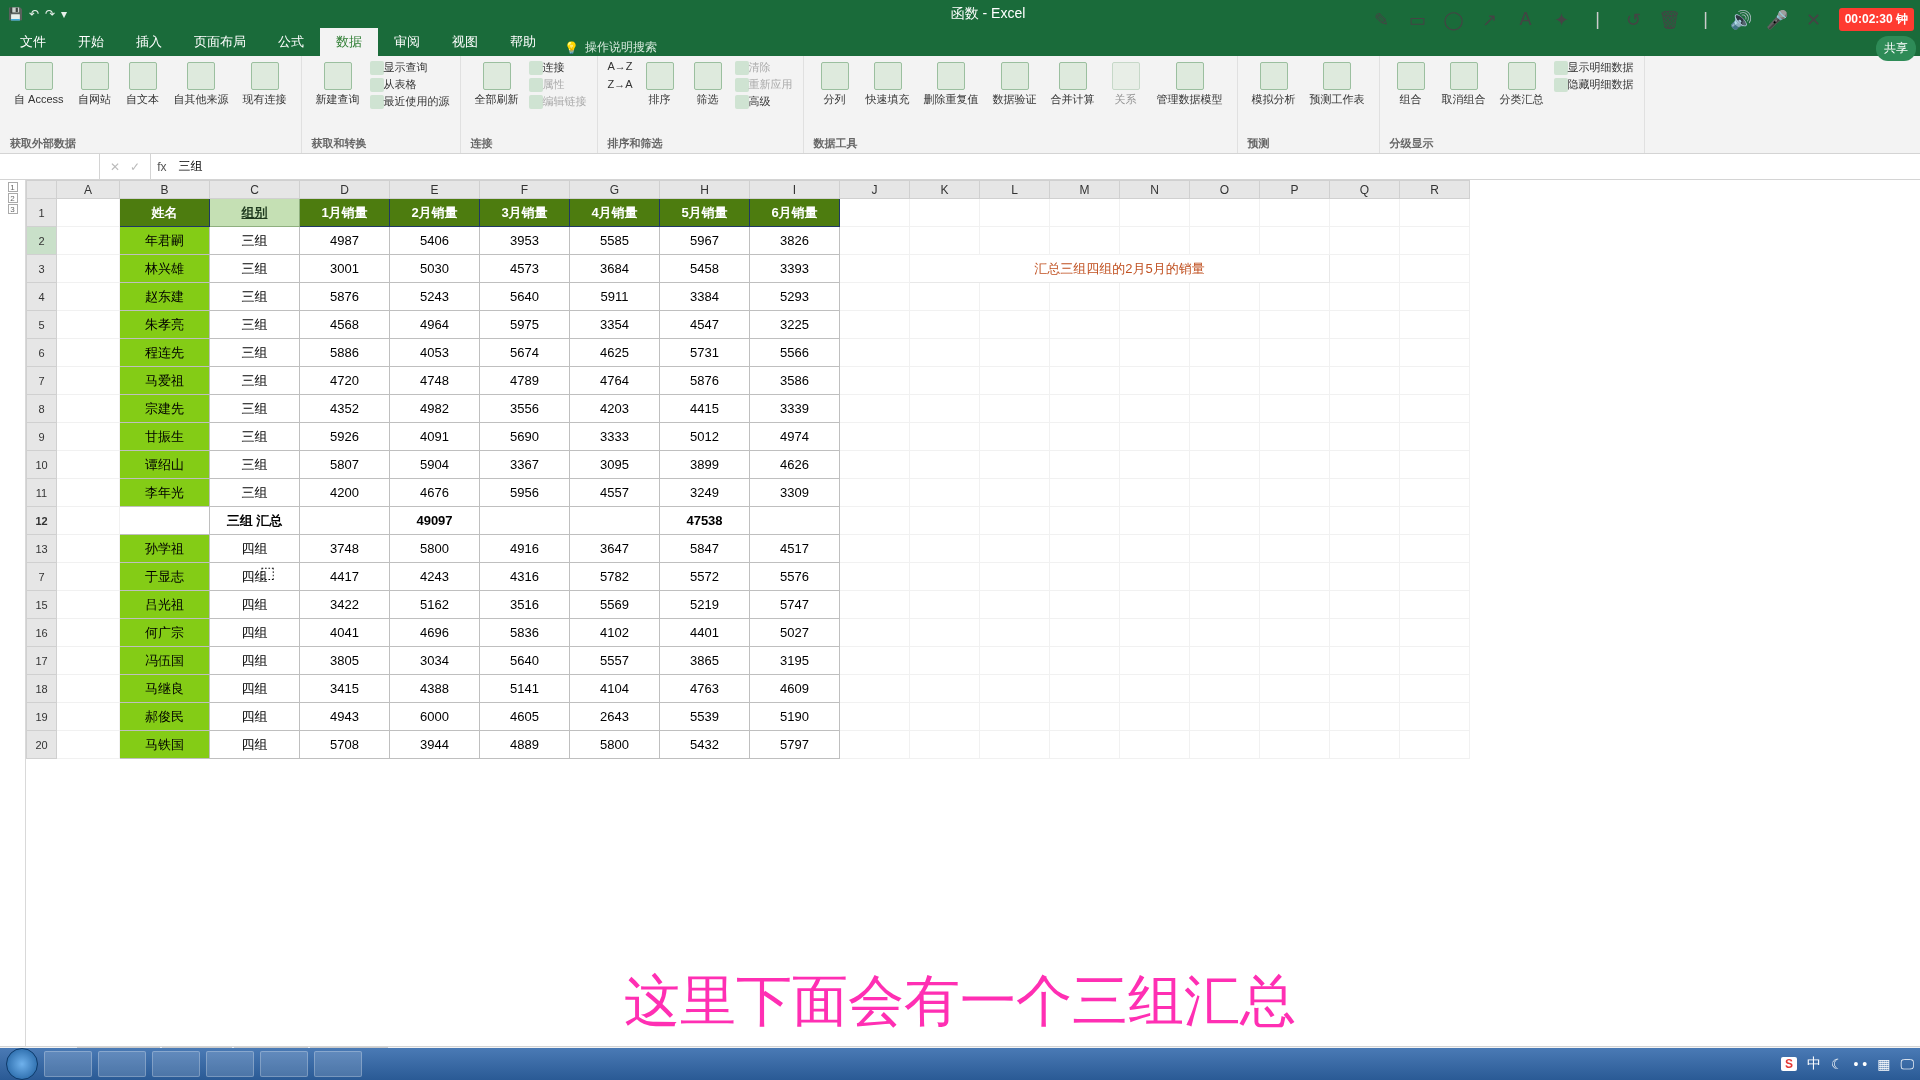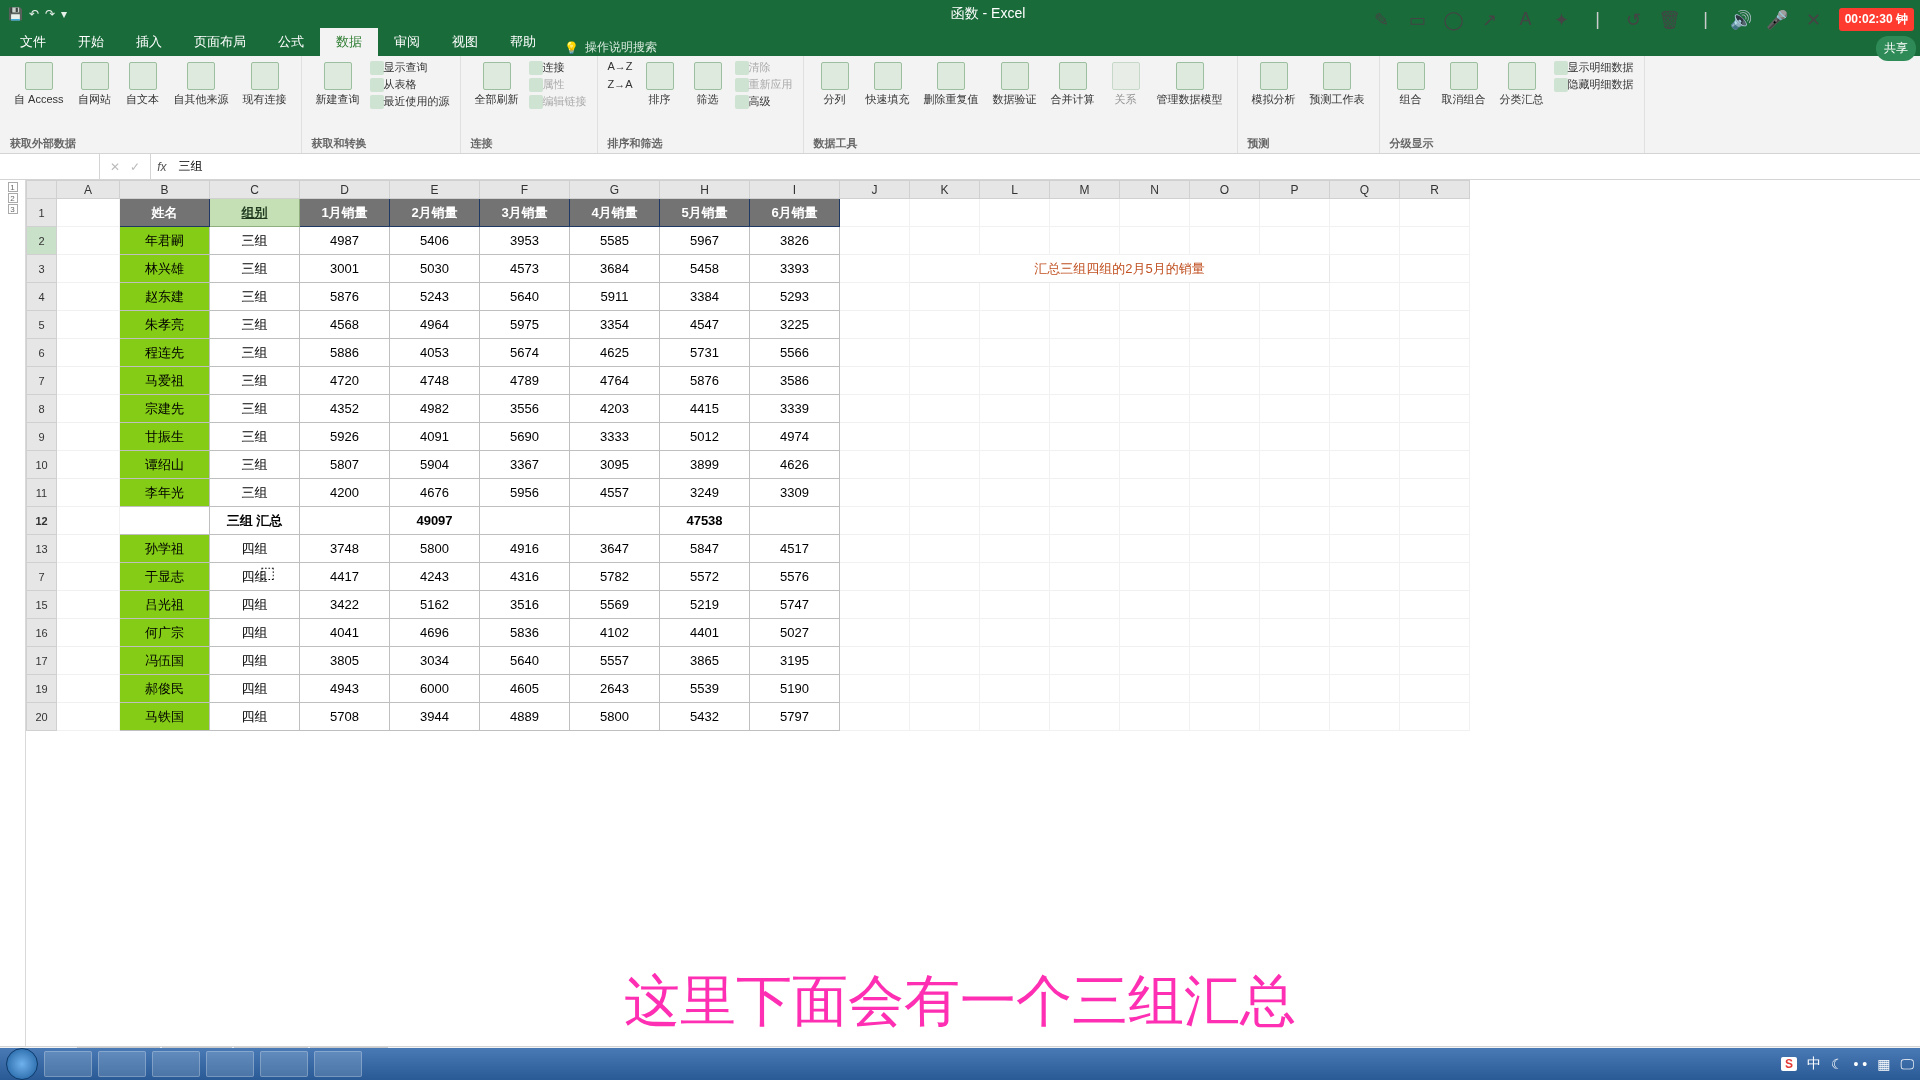--- a/index.html
+++ b/index.html
@@ -31,37 +31,37 @@
 .big-btn { display:flex; flex-direction:column; align-items:center; gap:2px; font-size:11px; color:#333; padding:2px 4px; cursor:pointer; min-width:42px;}
 .big-btn .ico { width:28px; height:28px; background:#deeadd; border:1px solid #9bbf9f; border-radius:2px;}
 .small-list { display:flex; flex-direction:column; gap:2px; font-size:11px; color:#333;}
 .small-list div { display:flex; align-items:center; gap:0; cursor:pointer; white-space:nowrap;}
 .small-list .si { width:14px; height:14px; background:#cfe3d2; display:inline-block; border-radius:2px;}
 
 
 .fx-row { height:26px; display:flex; align-items:center; border-bottom:1px solid #d4d4d4; font-size:12px;}
 .name-box { width:100px; border-right:1px solid #d4d4d4; padding:0 8px; height:100%; display:flex; align-items:center;}
 .fx-btns { display:flex; gap:10px; padding:0 10px; color:#888; border-right:1px solid #d4d4d4; height:100%; align-items:center;}
-.fx-lbl { padding:0 6px; font-style:italic; color:#555;}
+.fx-lbl { padding:0 6px; color:#555;}
 .fx-input { flex:1; padding:0 6px;}
 
 
 .grid-wrap { position:absolute; top:180px; left:0; right:0; bottom:34px; display:flex; }
 .outline-col { width:26px; background:#fff; border-right:1px solid #d9d9d9; font-size:10px; color:#666; display:flex; flex-direction:column; align-items:center; padding-top:2px; gap:1px;}
 .outline-col .lv { border:1px solid #aaa; width:10px; height:10px; font-size:8px; display:flex; align-items:center; justify-content:center;}
 .grid { flex:1; overflow:hidden; position:relative; }
 table.sheet { border-collapse:collapse; table-layout:fixed; }
 .colhdr th { background:#e6e6e6; border:1px solid #d0d0d0; font-weight:normal; font-size:12px; color:#333; height:18px; text-align:center;}
 .rowhdr { background:#e6e6e6; border:1px solid #d0d0d0; font-size:11px; color:#333; text-align:center; width:30px;}
 .rowhdr.sel { background:#c9e0c9; }
 td.cell { border:1px solid #e8e8e8; font-size:13px; height:28px; text-align:center; padding:0 4px; white-space:nowrap; overflow:hidden;}
 td.empty { border:1px solid #f1f1f1; }
 
 
-.hdr-blue { background:#737373; color:#fff; font-weight:bold; border:1px solid #1f3864 !important;}
+.hdr-blue { background:#4d7c0f; color:#fff; font-weight:bold; border:1px solid #1f3864 !important;}
 .hdr-green { background:#c5e0b4; color:#1f3a1f; font-weight:bold; border:1px solid #8faf7f !important;text-decoration:underline;}
 .name-cell { background:#84cc16; border:1px solid #bfbfbf !important;}
 .data-cell { border:1px solid #bfbfbf !important;}
 .bold-row td { font-weight:bold; }
 
 .note-cell { color:#c05020; font-size:13px; text-align:left; padding-left:8px; background:#fff; }
 
 
 .sheet-tabs { position:absolute; bottom:14px; left:0; right:0; height:20px; background:#f3f3f3; border-top:1px solid #d4d4d4; display:flex; align-items:center; font-size:11px; padding-left:40px; gap:2px;}
 .sheet-tabs .nav { color:#777; padding:0 4px; cursor:pointer;}
@@ -711,20 +711,41 @@
             <td class="cell empty"></td>
             <td class="cell empty"></td>
             <td class="cell empty"></td>
             <td class="cell empty"></td>
             <td class="cell empty"></td>
             <td class="cell empty"></td>
             <td class="cell empty"></td>
             <td class="cell empty"></td>
           </tr>
           <tr>
+            <td class="rowhdr ">18</td>
+            <td class="cell empty"></td>
+            <td class="cell name-cell">马继良</td>
+            <td class="cell data-cell">四组</td>
+            <td class="cell data-cell">3415</td>
+            <td class="cell data-cell">4388</td>
+            <td class="cell data-cell">5141</td>
+            <td class="cell data-cell">4104</td>
+            <td class="cell data-cell">4763</td>
+            <td class="cell data-cell">4609</td>
+            <td class="cell empty"></td>
+            <td class="cell empty"></td>
+            <td class="cell empty"></td>
+            <td class="cell empty"></td>
+            <td class="cell empty"></td>
+            <td class="cell empty"></td>
+            <td class="cell empty"></td>
+            <td class="cell empty"></td>
+            <td class="cell empty"></td>
+          </tr>
+          <tr>
             <td class="rowhdr ">19</td>
             <td class="cell empty"></td>
             <td class="cell name-cell">郝俊民</td>
             <td class="cell data-cell">四组</td>
             <td class="cell data-cell">4943</td>
             <td class="cell data-cell">6000</td>
             <td class="cell data-cell">4605</td>
             <td class="cell data-cell">2643</td>
             <td class="cell data-cell">5539</td>
             <td class="cell data-cell">5190</td>

